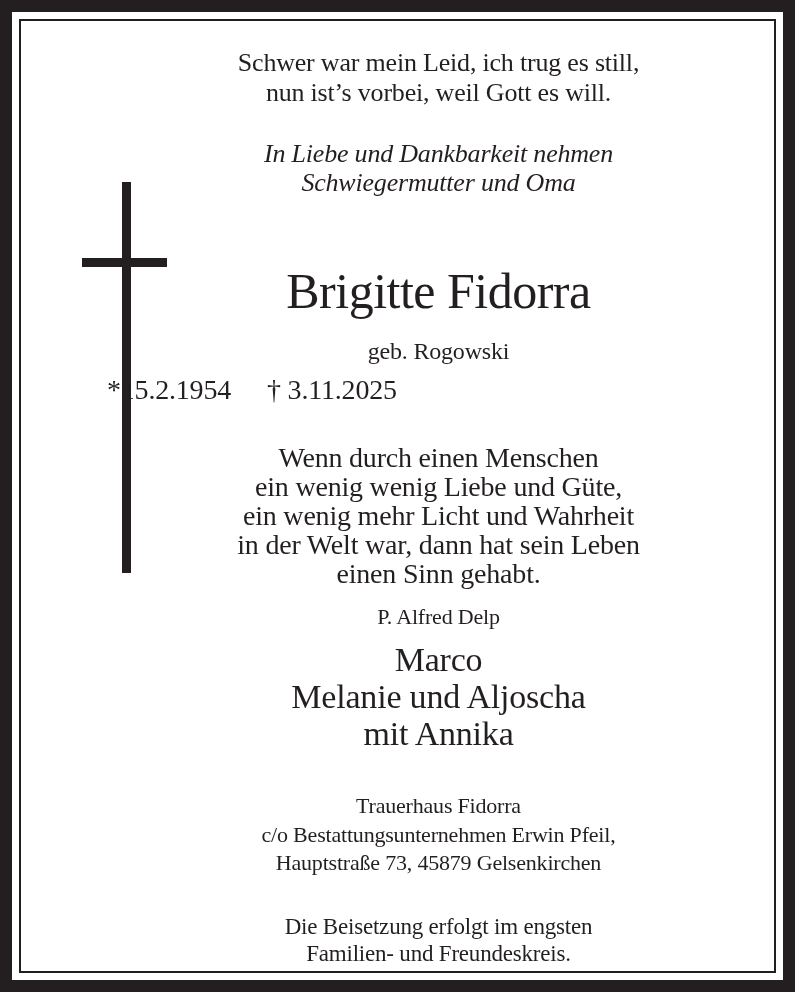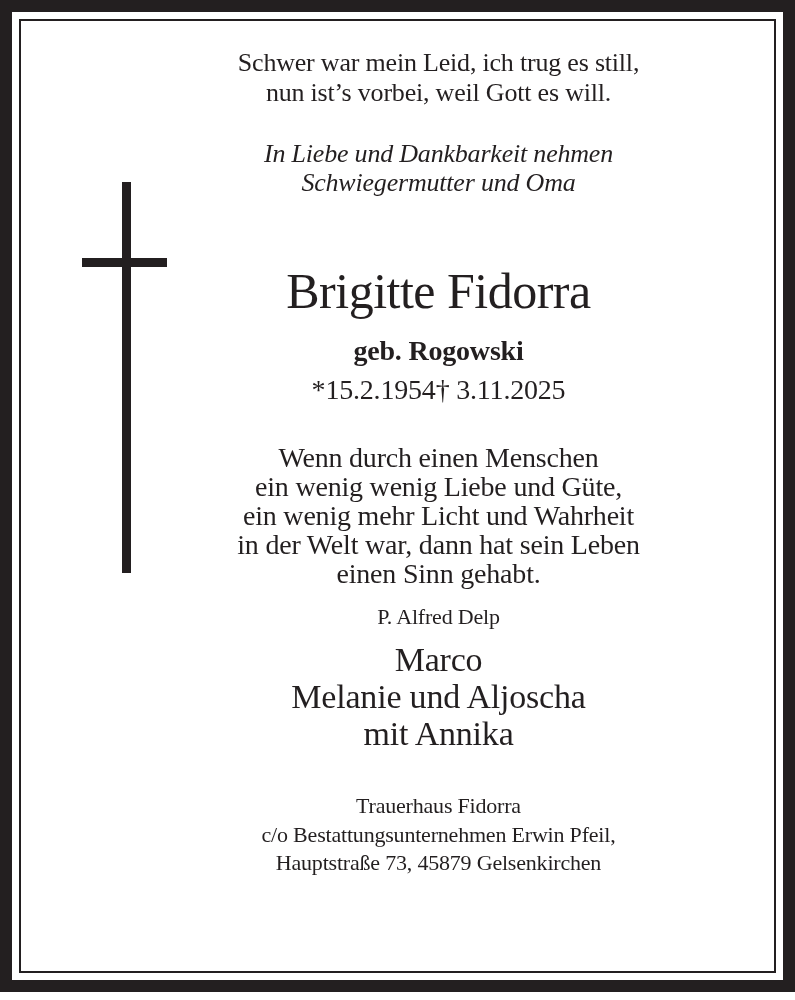--- a/index.html
+++ b/index.html
@@ -59,23 +59,23 @@
     position: absolute;
     left: 86px;
     right: 4px;
     text-align: center;
     letter-spacing: -0.2px;
     white-space: nowrap;
   }
   .verse       { top: 27px;  font-size: 26px; line-height: 30px; }
   .intro       { top: 118px; font-size: 26px; line-height: 29px; font-style: italic; }
   .name        { top: 244px; font-size: 50px; line-height: 52px; letter-spacing: -0.5px; }
-  .maiden      { top: 318px; font-size: 28px; line-height: 24px; font-weight: bold; }
+  .maiden      { top: 318px; font-size: 24px; line-height: 24px; }
   .dates       { top: 355px; font-size: 28px; line-height: 28px; }
-  .dates-row   { display: flex; justify-content: center; }
+  .dates-row   { display: flex; gap: 36px; }
   .poem        { top: 422px; font-size: 28px; line-height: 29px; }
   .attribution { top: 585px; font-size: 22px; line-height: 22px; }
   .mourners    { top: 620px; font-size: 34px; line-height: 37px; }
   .address     { top: 771px; font-size: 22px; line-height: 28.5px; }
   .closing     { top: 892px; font-size: 23px; line-height: 27px; }
 </style>
 </head>
 <body>
 
 <div class="page">
@@ -123,16 +123,20 @@
         <div>Melanie und Aljoscha</div>
         <div>mit Annika</div>
       </div>
 
       <div class="block address">
         <div>Trauerhaus Fidorra</div>
         <div>c/o Bestattungsunternehmen Erwin Pfeil,</div>
         <div>Hauptstraße 73, 45879 Gelsenkirchen</div>
       </div>
 
+      <div class="block closing">
+        <div>Die Beisetzung erfolgt im engsten</div>
+        <div>Familien- und Freundeskreis.</div>
+      </div>
 
     </div>
   </div>
 </div>
 
 </body></html>

